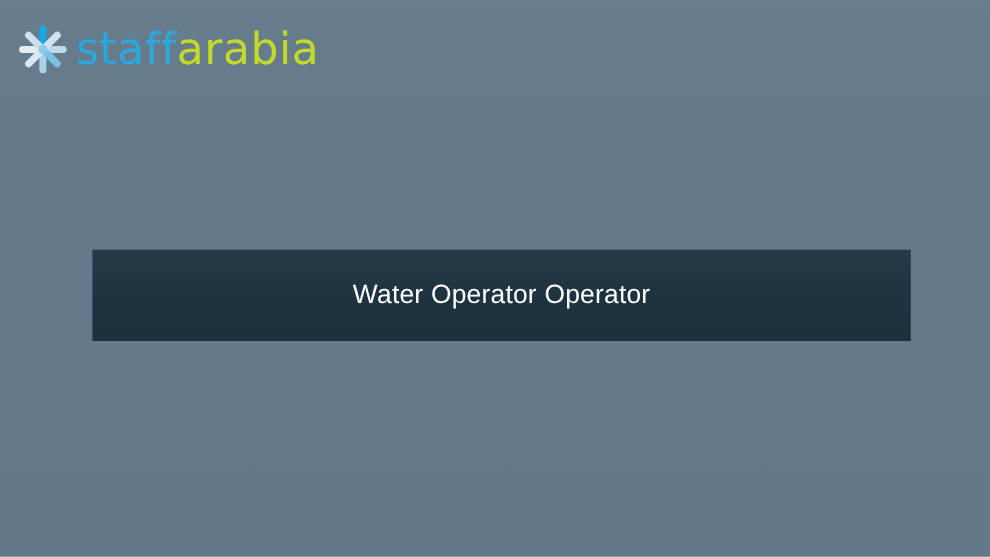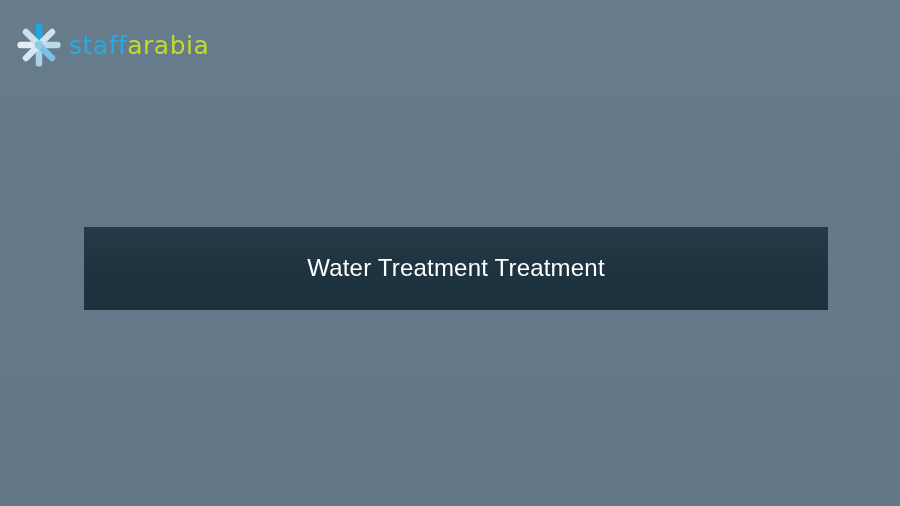--- a/index.html
+++ b/index.html
@@ -42,21 +42,21 @@
     height: 48px;
   }
   #logo-mark {
     width: 46px;
     height: 46px;
     display: block;
     flex: 0 0 auto;
   }
   #logo-wordmark {
     margin-left: 7px;
-    font-size: 25px;
+    font-size: 40px;
     line-height: 1;
     letter-spacing: 0.5px;
     white-space: nowrap;
     font-weight: 400;
     font-family: "DejaVu Sans", sans-serif;
   }
   .wm-staff {
     color: #2aa9e0;
   }
   .wm-arabia {
@@ -126,16 +126,16 @@
 
         <circle cx="50" cy="50" r="9" fill="#8ec9e6"></circle>
       </g>
     </svg>
 
     <div id="logo-wordmark"><span class="wm-staff">staff</span><span class="wm-arabia">arabia</span></div>
   </div>
 
   <div id="title-band">
     <div id="title-band-sheen"></div>
-    <h1 id="slide-title">Water Treatment Treatment</h1>
+    <h1 id="slide-title">Water Operator Operator</h1>
   </div>
 
 </div>
 
 </body></html>

